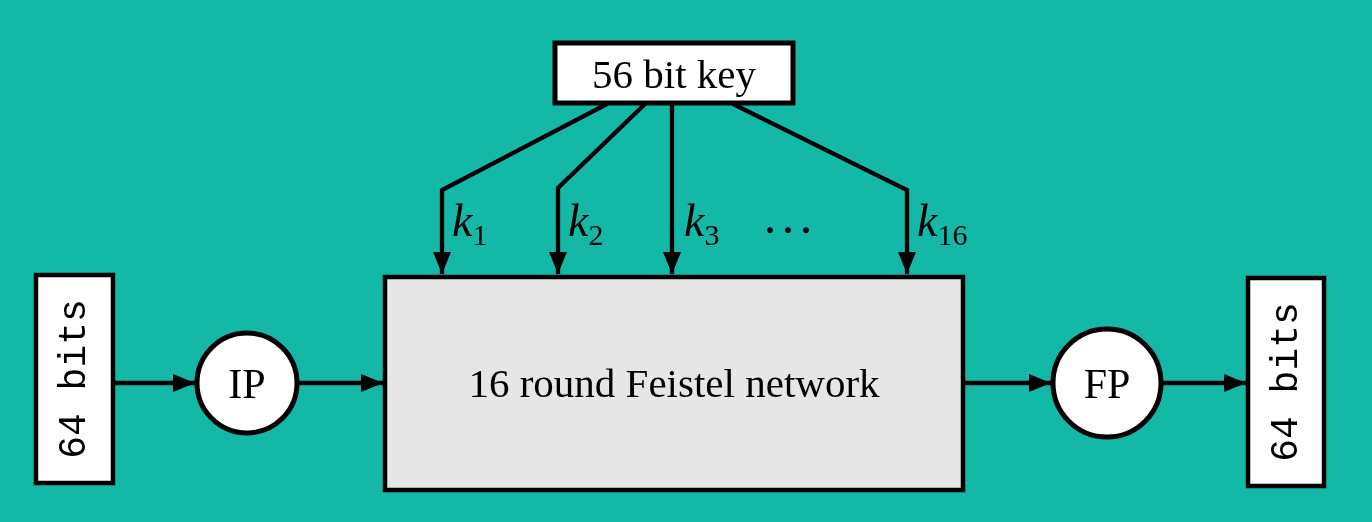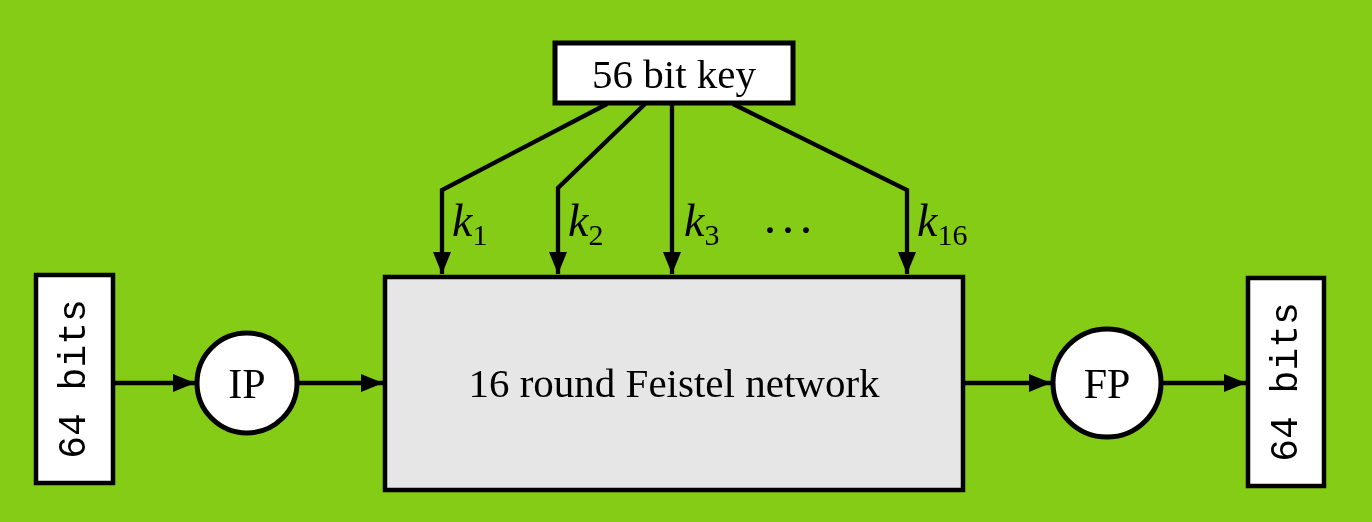--- a/index.html
+++ b/index.html
@@ -4,21 +4,21 @@
 <style>
   html, body {
     margin: 0;
     padding: 0;
     background: #ffffff;
   }
   .stage {
     position: relative;
     width: 1372px;
     height: 522px;
-    background: #84cc16;
+    background: #14b8a6;
     overflow: hidden;
   }
   svg { display: block; }
   .serif-text {
     font-family: "Liberation Serif", serif;
     fill: #000000;
   }
   .mono-text {
     font-family: "Liberation Mono", monospace;
     fill: #000000;

